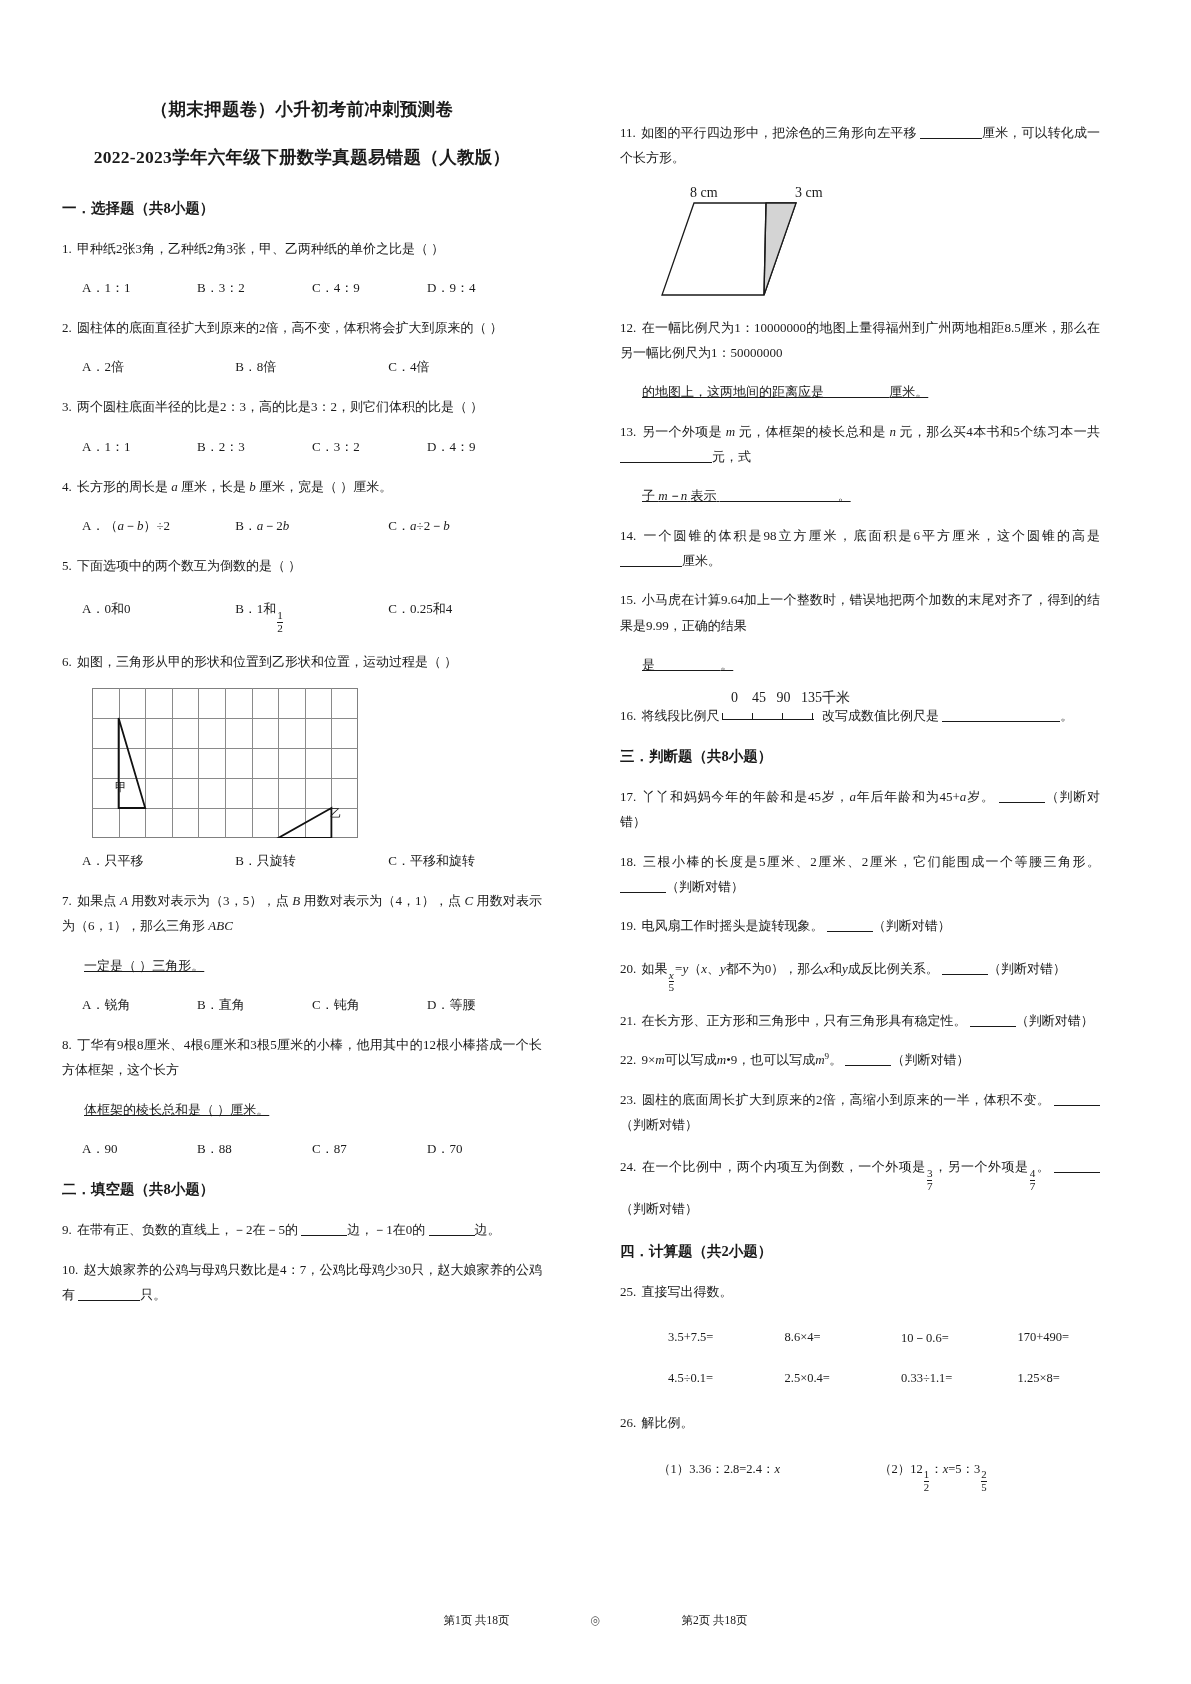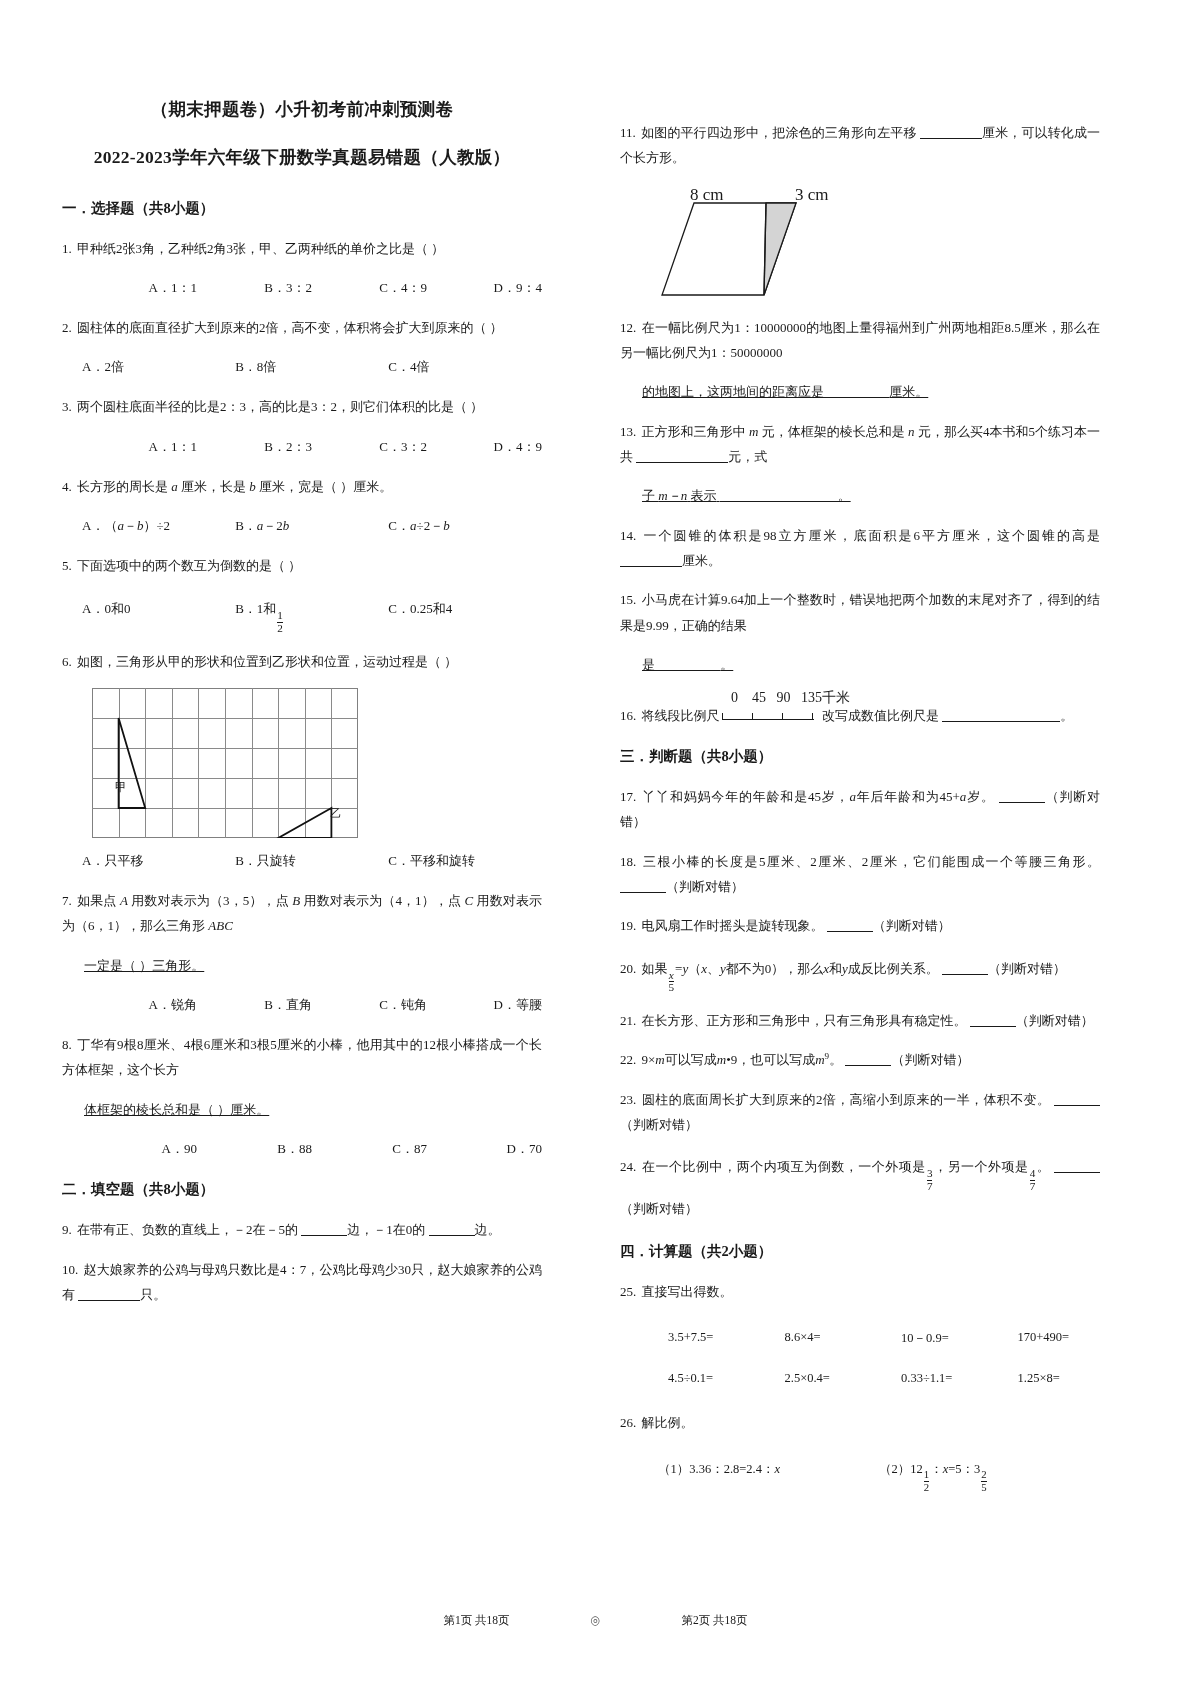--- a/index.html
+++ b/index.html
@@ -61,21 +61,21 @@
   }
   .q .num { margin-right: 2px; margin-top: 14px; }
   .q-indent { padding-left: 22px; text-decoration: underline; }
   .opts {
     font-size: 13px;
     line-height: 2.0;
     margin: 0 0 14px 0;
     padding-left: 20px;
     display: flex;
   }
-  .opts.four > span { width: 25%; text-align: right; }
+  .opts.four > span { width: 25%; }
   .opts.three > span { width: 33.3%; }
   .opts > span { display: inline-block; }
   em, .ital { font-style: italic; font-family: "Liberation Serif", serif; }
   .blank-s { display: inline-block; border-bottom: 1px solid #1a1a1a; width: 46px; vertical-align: -2px; }
   .blank-m { display: inline-block; border-bottom: 1px solid #1a1a1a; width: 62px; vertical-align: -2px; }
   .blank-l { display: inline-block; border-bottom: 1px solid #1a1a1a; width: 92px; vertical-align: -2px; }
   .blank-xl{ display: inline-block; border-bottom: 1px solid #1a1a1a; width: 118px; vertical-align: -2px; }
 
   
   .frac {
@@ -109,21 +109,21 @@
   .lbl-jia { position: absolute; left: 23px; top: 92px; font-size: 11.5px; }
   .lbl-yi  { position: absolute; left: 238px; top: 118px; font-size: 11.5px; }
 
   
   .para-fig {
     position: relative;
     margin: 14px 0 10px 34px;
     width: 210px;
     height: 120px;
   }
-  .para-fig .dimlabel { position: absolute; font-size: 17px; }
+  .para-fig .dimlabel { position: absolute; font-size: 14px; }
 
   
   .scalebar {
     display: inline-block;
     position: relative;
     width: 92px;
     height: 14px;
     vertical-align: -3px;
     margin: 0 2px;
   }
@@ -337,21 +337,21 @@
       <span class="num">12.</span>
       <span>在一幅比例尺为1：10000000的地图上量得福州到广州两地相距8.5厘米，那么在另一幅比例尺为1：50000000</span>
     </div>
     <div class="q q-indent">
       <span>的地图上，这两地间的距离应是</span>
       <span class="blank-m"></span><span>厘米。</span>
     </div>
 
     <div class="q">
       <span class="num">13.</span>
-      <span>正方形和三角形中</span>
+      <span>另一个外项是</span>
       <span class="ital">m</span>
       <span>元，体框架的棱长总和是</span>
       <span class="ital">n</span>
       <span>元，那么买4本书和5个练习本一共</span>
       <span class="blank-l"></span><span>元，式</span>
     </div>
     <div class="q q-indent">
       <span>子</span>
       <span class="ital">m－n</span>
       <span>表示</span>
@@ -452,21 +452,21 @@
 
     <div class="section-head">四．计算题（共2小题）</div>
 
     <div class="q">
       <span class="num">25.</span>
       <span>直接写出得数。</span>
     </div>
     <div class="calc-row" style="margin-top:26px;">
       <span>3.5+7.5=</span>
       <span>8.6×4=</span>
-      <span>10－0.9=</span>
+      <span>10－0.6=</span>
       <span>170+490=</span>
     </div>
     <div class="calc-row">
       <span>4.5÷0.1=</span>
       <span>2.5×0.4=</span>
       <span>0.33÷1.1=</span>
       <span>1.25×8=</span>
     </div>
 
     <div class="q">

